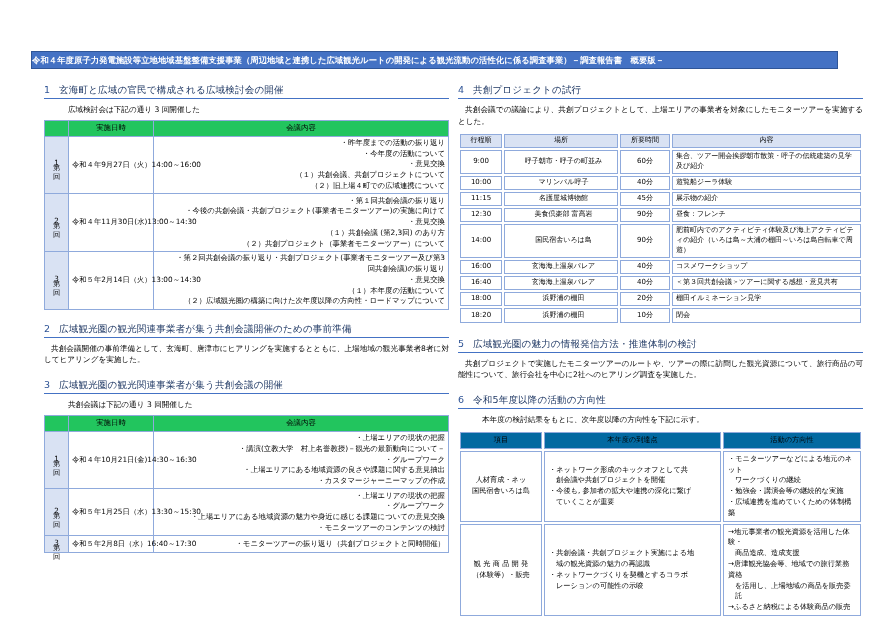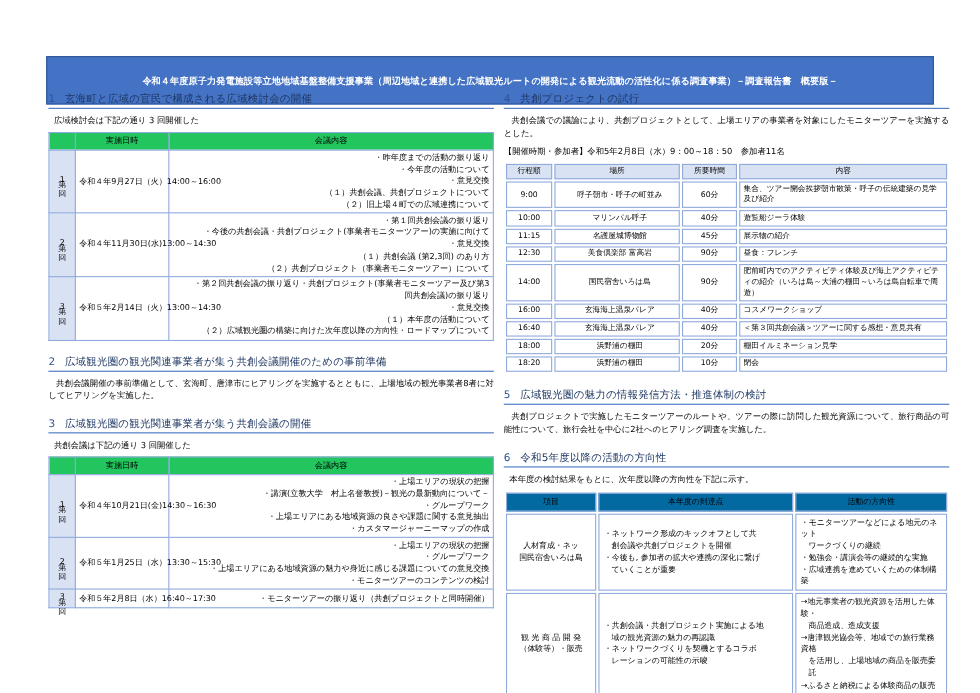--- a/index.html
+++ b/index.html
@@ -13,25 +13,25 @@
   .page{
     position:relative;
     width:891px;height:630px;
     box-sizing:border-box;
     padding:0;
   }
 
   
   .banner{
     position:absolute;
-    left:42px; top:51px;
-    width:807px; height:44px;
+    left:31px; top:51px;
+    width:807px; height:18px;
     background:#4472c4;
     border:1px solid #2f5597;
-    display:flex;align-items:center;justify-content:center;
+    display:flex;align-items:center;
     box-sizing:border-box;
   }
   .banner-text{
     color:#ffffff;
     font-size:8.3px;
     letter-spacing:.1px;
     white-space:nowrap;
     font-weight:bold;
   }
 
@@ -60,21 +60,21 @@
   .sec-num{font-size:9.5px;color:#2e5395;font-weight:normal;}
   .sec-title{font-size:9.5px;color:#1f3864;font-weight:normal;letter-spacing:.2px;}
 
   .lead{
     font-size:7.6px;
     line-height:1.55;
     margin:0 0 4px 0;
     text-align:justify;
   }
   .lead.indent{text-indent:7px;}
-  .lead.sub{margin-left:5px;}
+  .lead.sub{margin-left:24px;}
 
   .blk{margin-bottom:13px;}
 
   
   table.t{
     border-collapse:collapse;
     width:100%;
     table-layout:fixed;
     font-size:7.4px;
   }
@@ -265,21 +265,20 @@
     </div>
 
     <div class="col col-right">
 
       <div class="blk">
         <div class="sec">
           <span class="sec-num">4</span>
           <span class="sec-title">共創プロジェクトの試行</span>
         </div>
         <p class="lead indent">共創会議での議論により、共創プロジェクトとして、上場エリアの事業者を対象にしたモニターツアーを実施するとした。</p>
-        <p class="lead">【開催時期・参加者】令和5年2月8日（水）9：00～18：50　参加者11名</p>
         <table class="itin">
           <thead>
             <tr>
               <th style="width:34px">行程順</th>
               <th style="width:106px">場所</th>
               <th style="width:42px">所要時間</th>
               <th>内容</th>
             </tr>
           </thead>
           <tbody>

